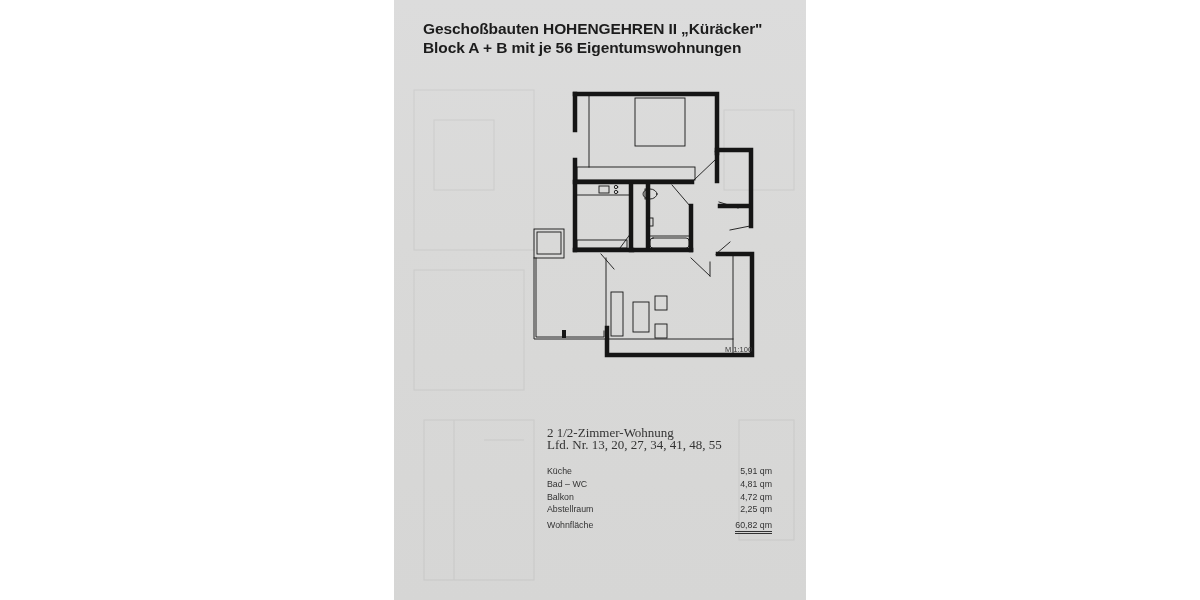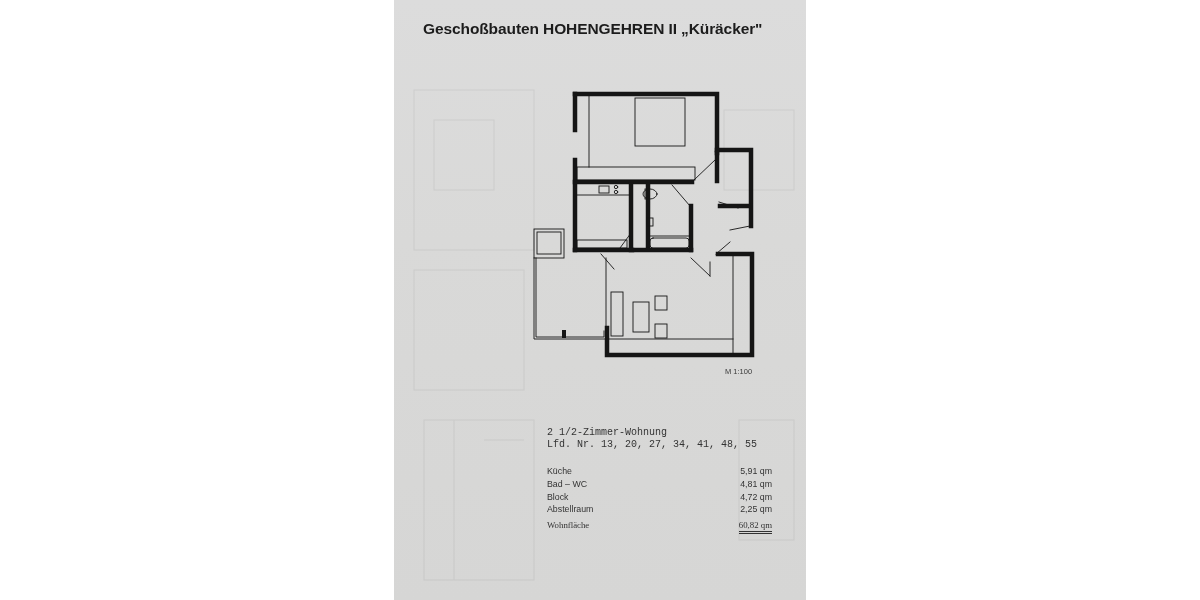--- a/index.html
+++ b/index.html
@@ -47,32 +47,32 @@
     .plan {
       position: absolute;
       left: 0;
       top: 0;
       width: 412px;
       height: 400px;
     }
     .scale {
       position: absolute;
       left: 331px;
-      top: 367px;
+      top: 345px;
       font-family: "Liberation Sans", sans-serif;
       font-size: 7.5px;
       color: #3a3a3a;
       white-space: nowrap;
     }
     .unit-info {
       position: absolute;
       left: 153px;
       top: 427px;
-      font-family: Liberation Mono, monospace;
-      font-size: 10px;
+      font-family: Liberation Serif, serif;
+      font-size: 13px;
       line-height: 12px;
       color: #333333;
       white-space: nowrap;
     }
     .areas {
       position: absolute;
       left: 153px;
       top: 465px;
       width: 225px;
       font-family: "Liberation Sans", sans-serif;
@@ -89,21 +89,20 @@
       text-align: right;
       white-space: nowrap;
     }
     .area-row.last .val {
       border-bottom: 1px solid #444;
       line-height: 12px;
       height: 12px;
     }
     .area-row.total {
       margin-top: 3px;
-      font-family: Liberation Serif, serif;
     }
     .area-row.total .val {
       border-bottom: 3px double #333;
       line-height: 12px;
       height: 12px;
       margin-left: 36px;
     }
   </style>
 </head>
 <body>
@@ -119,20 +118,21 @@
         <rect x="30" y="420" width="110" height="160"></rect>
         <line x1="60" y1="420" x2="60" y2="580"></line>
         <line x1="90" y1="440" x2="130" y2="440"></line>
         <rect x="330" y="110" width="70" height="80"></rect>
         <rect x="345" y="420" width="55" height="120"></rect>
       </g>
     </svg>
 
     <div class="title">
       <div>Geschoßbauten HOHENGEHREN II „Küräcker"</div>
+      <div>Block A + B mit je 56 Eigentumswohnungen</div>
     </div>
 
     <svg class="plan" viewBox="0 0 412 400">
       <g stroke="#151515" fill="none" stroke-linecap="square">
 
         <g stroke-width="4.5">
 
           <polyline points="181,94 323,94 323,153"></polyline>
           <line x1="181" y1="94" x2="181" y2="130"></line>
           <line x1="181" y1="160" x2="181" y2="250"></line>
@@ -209,21 +209,21 @@
     <div class="areas">
       <div class="area-row">
         <span>Küche</span>
         <span class="val">5,91 qm</span>
       </div>
       <div class="area-row">
         <span>Bad – WC</span>
         <span class="val">4,81 qm</span>
       </div>
       <div class="area-row">
-        <span>Block</span>
+        <span>Balkon</span>
         <span class="val">4,72 qm</span>
       </div>
       <div class="area-row">
         <span>Abstellraum</span>
         <span class="val">2,25 qm</span>
       </div>
       <div class="area-row total">
         <span>Wohnfläche</span>
         <span class="val">60,82 qm</span>
       </div>

